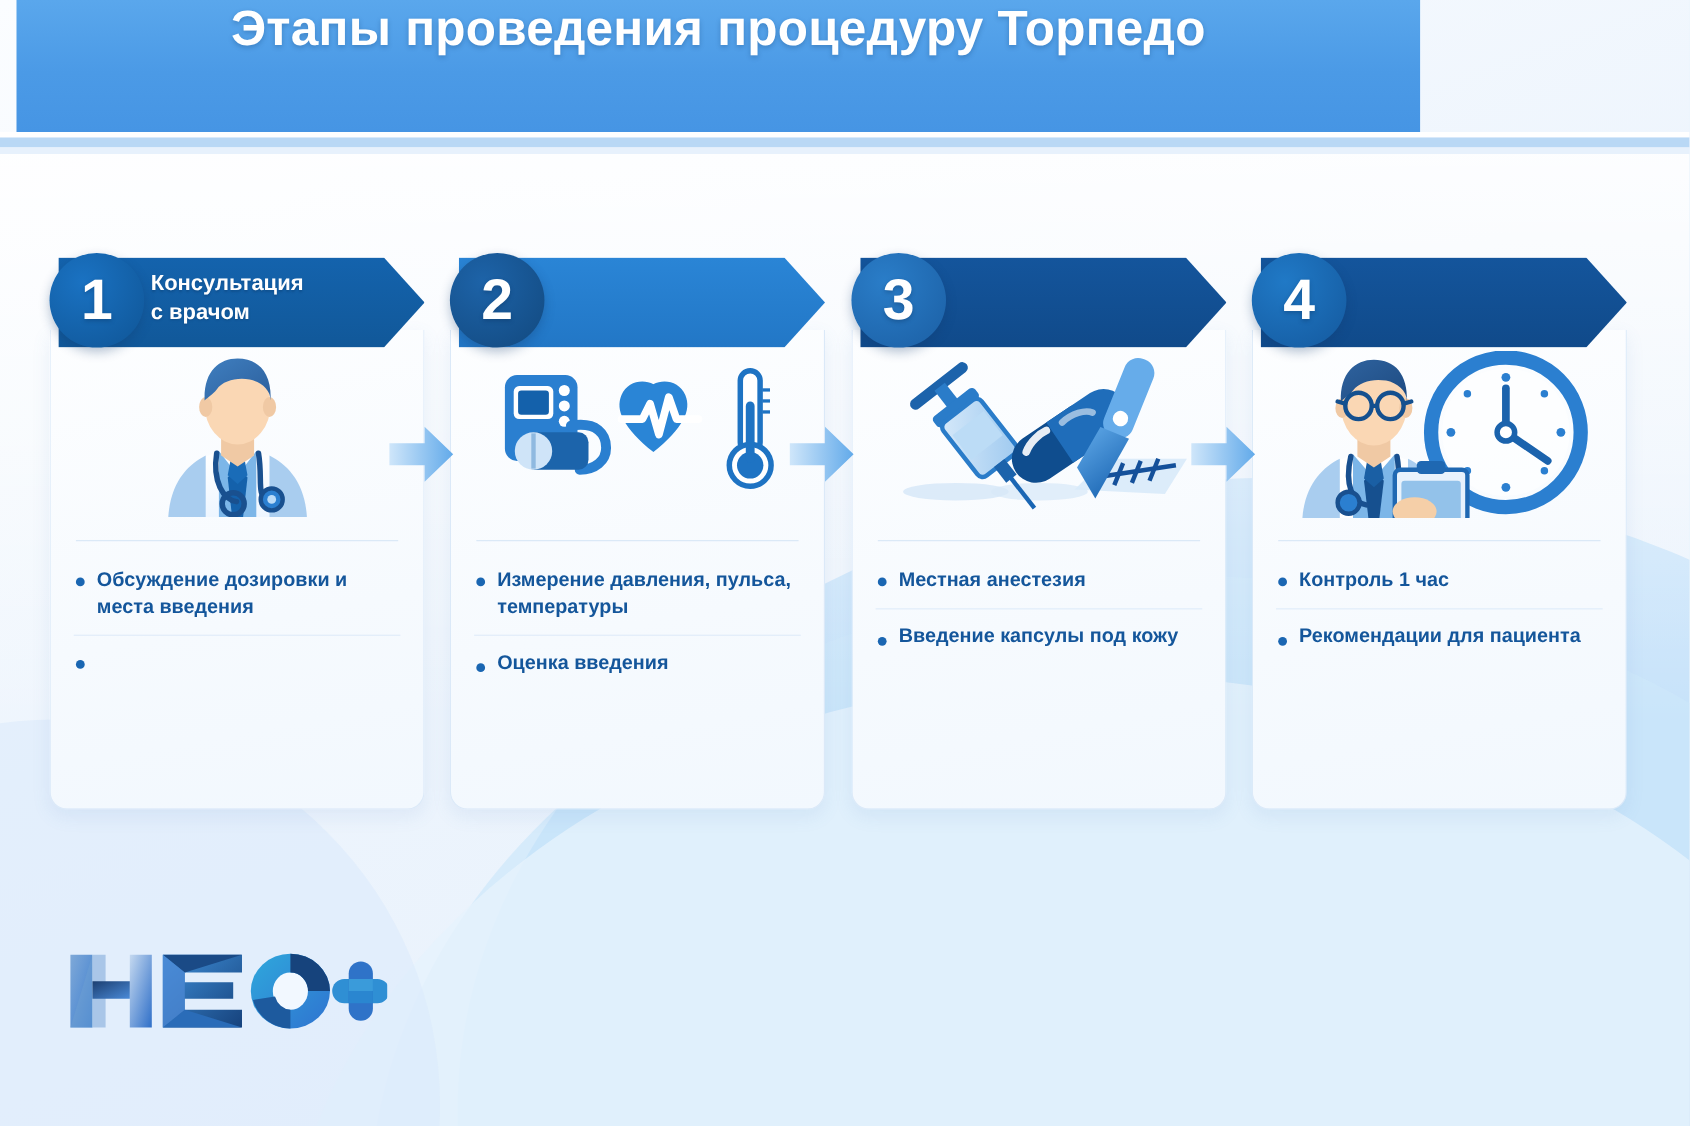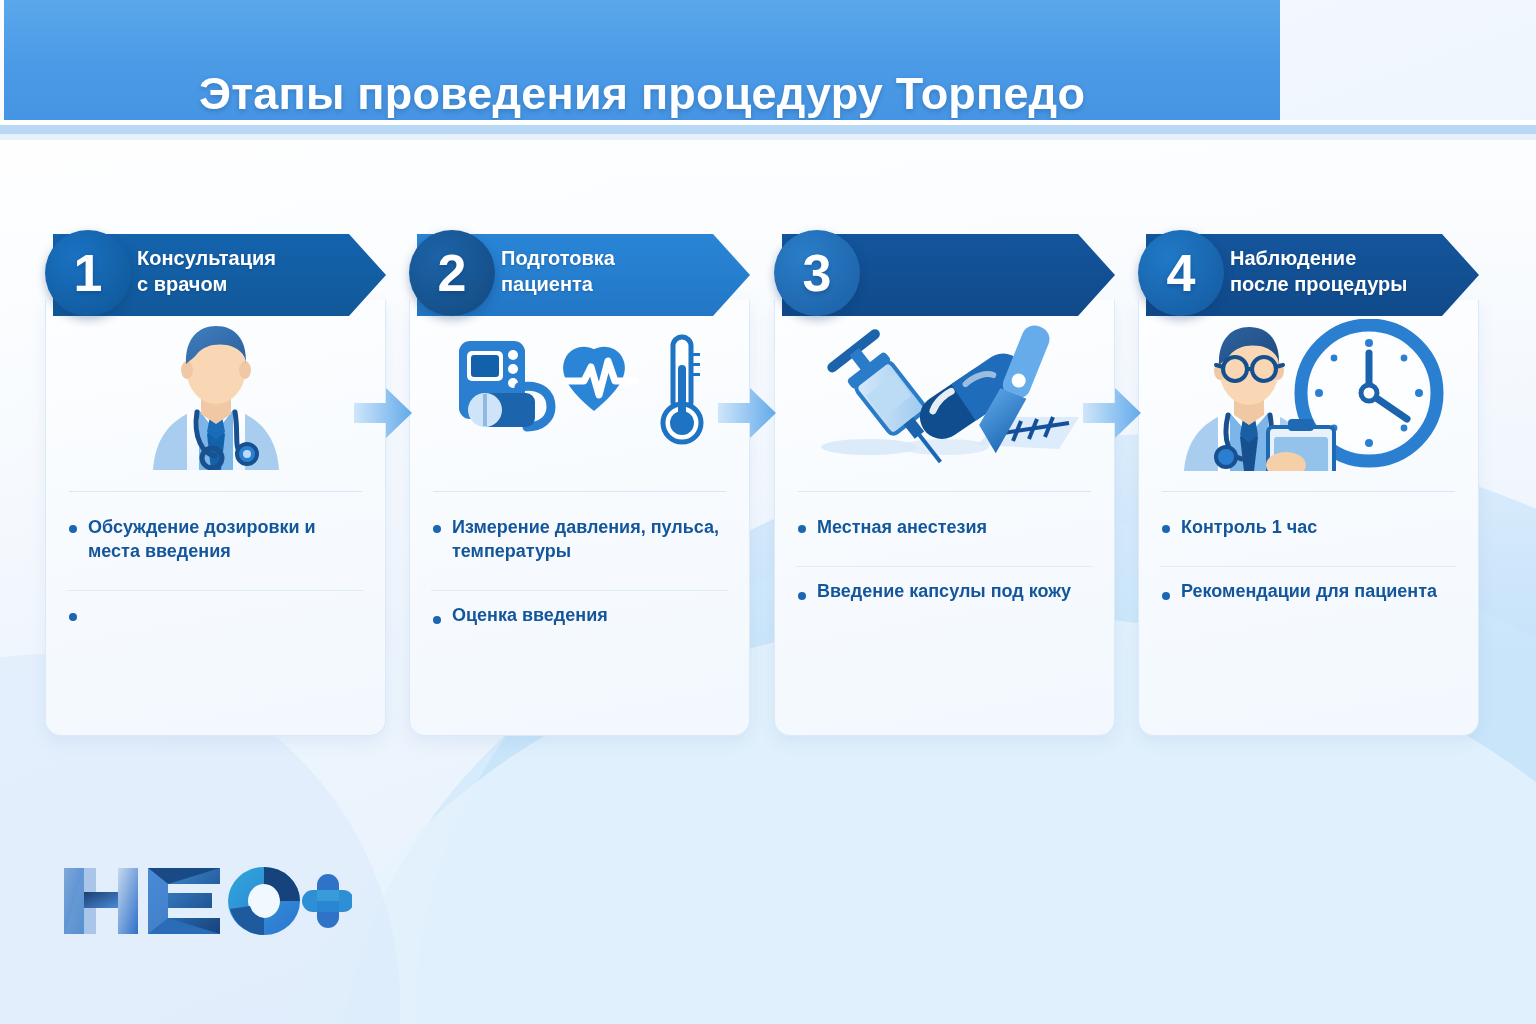--- a/index.html
+++ b/index.html
@@ -21,23 +21,23 @@
              background:#cbe6fb; opacity:.65; }
   .curve-c { width:1500px; height:1150px; right:-220px; bottom:-740px;
              background:#e6f2fd; opacity:.8; }
   .curve-d { width:700px; height:700px; left:-300px; bottom:-330px;
              background:#dbeafb; opacity:.55; }
   .sheen { position:absolute; left:0; top:140px; width:100%; height:520px;
            background:linear-gradient(180deg,rgba(255,255,255,.85),rgba(255,255,255,0)); }
 
   
   .banner {
-    position:absolute; left:4px; top:0; width:1276px; height:120px; z-index:5;
+    position:absolute; left:15px; top:0; width:1276px; height:120px; z-index:5;
     background:linear-gradient(180deg,#5aa7ec 0%,#4b9ae6 55%,#4695e4 100%);
-    display:flex; align-items:flex-end; justify-content:center;
+    display:flex; align-items:flex-start; justify-content:center;
   }
   .banner h1 {
     color:#ffffff; font-size:45px; font-weight:bold; letter-spacing:.2px;
     text-shadow:0 2px 5px rgba(16,60,110,.30);
   }
   .banner-stripe1 { position:absolute; left:0; top:120px; width:1536px; height:5px;
                     background:#ffffff; z-index:5; }
   .banner-stripe2 { position:absolute; left:0; top:125px; width:1536px; height:9px;
                     background:#b9d8f5; z-index:5; }
   .banner-stripe3 { position:absolute; left:0; top:134px; width:1536px; height:6px;
@@ -98,21 +98,21 @@
   .art { position:absolute; left:0; top:72px; width:341px; height:190px;
          display:flex; align-items:center; justify-content:center; z-index:4; }
   .art svg { display:block; }
 
   .divider { position:absolute; left:24px; top:263px; width:293px; height:1px;
              background:#d8e7f7; z-index:4; }
 
   
   .blist { position:absolute; left:22px; top:275px; width:297px; z-index:4; }
   .bitem { display:flex; align-items:flex-start; gap:11px;
-           padding:13px 4px 26px 2px; border-bottom:1px solid #dfecf9; }
+           padding:13px 4px 13px 2px; border-bottom:1px solid #dfecf9; }
   .bitem:last-child { border-bottom:none;align-items:center; }
   .dot { flex:0 0 auto; width:8px; height:8px; border-radius:50%;
          background:#1a66b2; margin-top:9px; }
   .btext { color:#14569b; font-size:18px; font-weight:bold; line-height:1.33; }
 
   
   .flowarrow { position:absolute; top:385px; width:62px; height:56px; z-index:7; }
   .flowarrow.a1 { left:352px; }
   .flowarrow.a2 { left:716px; }
   .flowarrow.a3 { left:1081px; }
@@ -248,22 +248,20 @@
         <span class="dot"></span>
         <span class="btext">Оценка введения</span>
       </div>
     </div>
 
     <div class="card-head">
       <div class="chev"></div>
       <div class="badge">
         <span>2</span>
       </div>
-      <div class="head-title">Подготовка
-пациента</div>
     </div>
   </div>
 
   <div class="card c3">
     <div class="card-body"></div>
 
     <div class="art">
       <svg width="276" height="140" viewBox="0 0 276 140">
         <defs>
           <linearGradient id="syrg" x1="0" y1="0" x2="1" y2="1">
@@ -402,22 +400,20 @@
         <span class="dot"></span>
         <span class="btext">Рекомендации для пациента</span>
       </div>
     </div>
 
     <div class="card-head">
       <div class="chev"></div>
       <div class="badge">
         <span>4</span>
       </div>
-      <div class="head-title">Наблюдение
-после процедуры</div>
     </div>
   </div>
 </div>
 
 <div class="flowarrow a1">
   <svg width="62" height="56" viewBox="0 0 62 56">
     <defs>
         <linearGradient id="arrg1" x1="0" y1="0" x2="1" y2="0">
       <stop offset="0" stop-color="#cfe6fa"></stop>
           <stop offset="1" stop-color="#62aaea"></stop>

